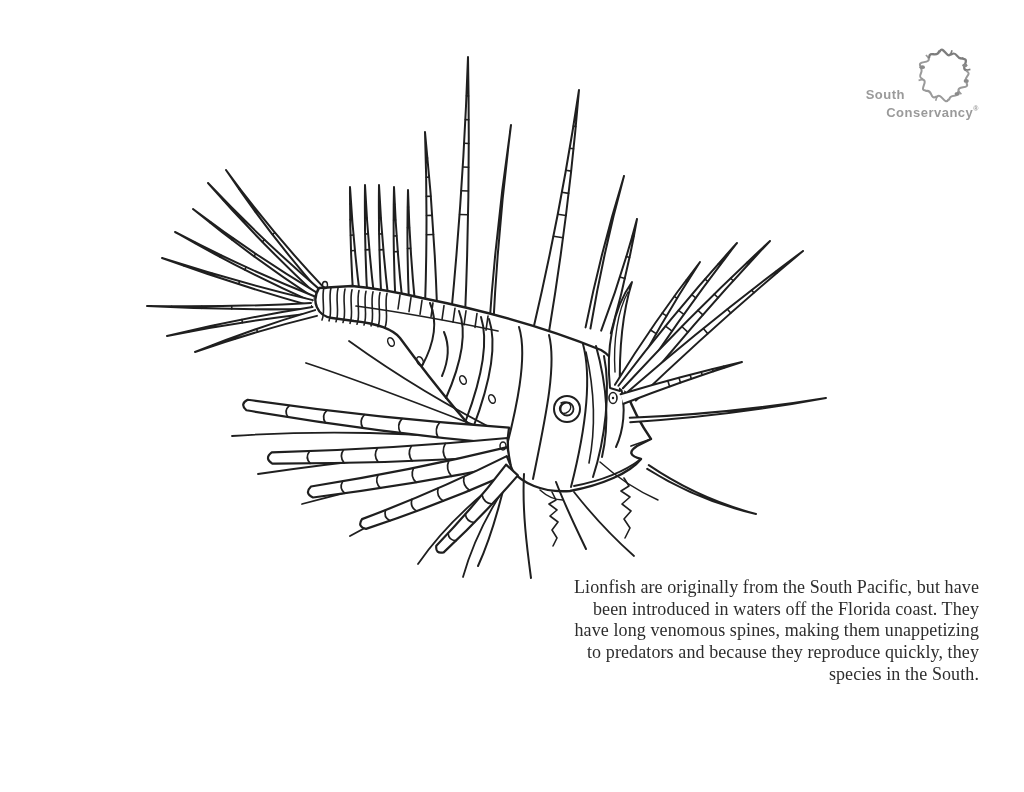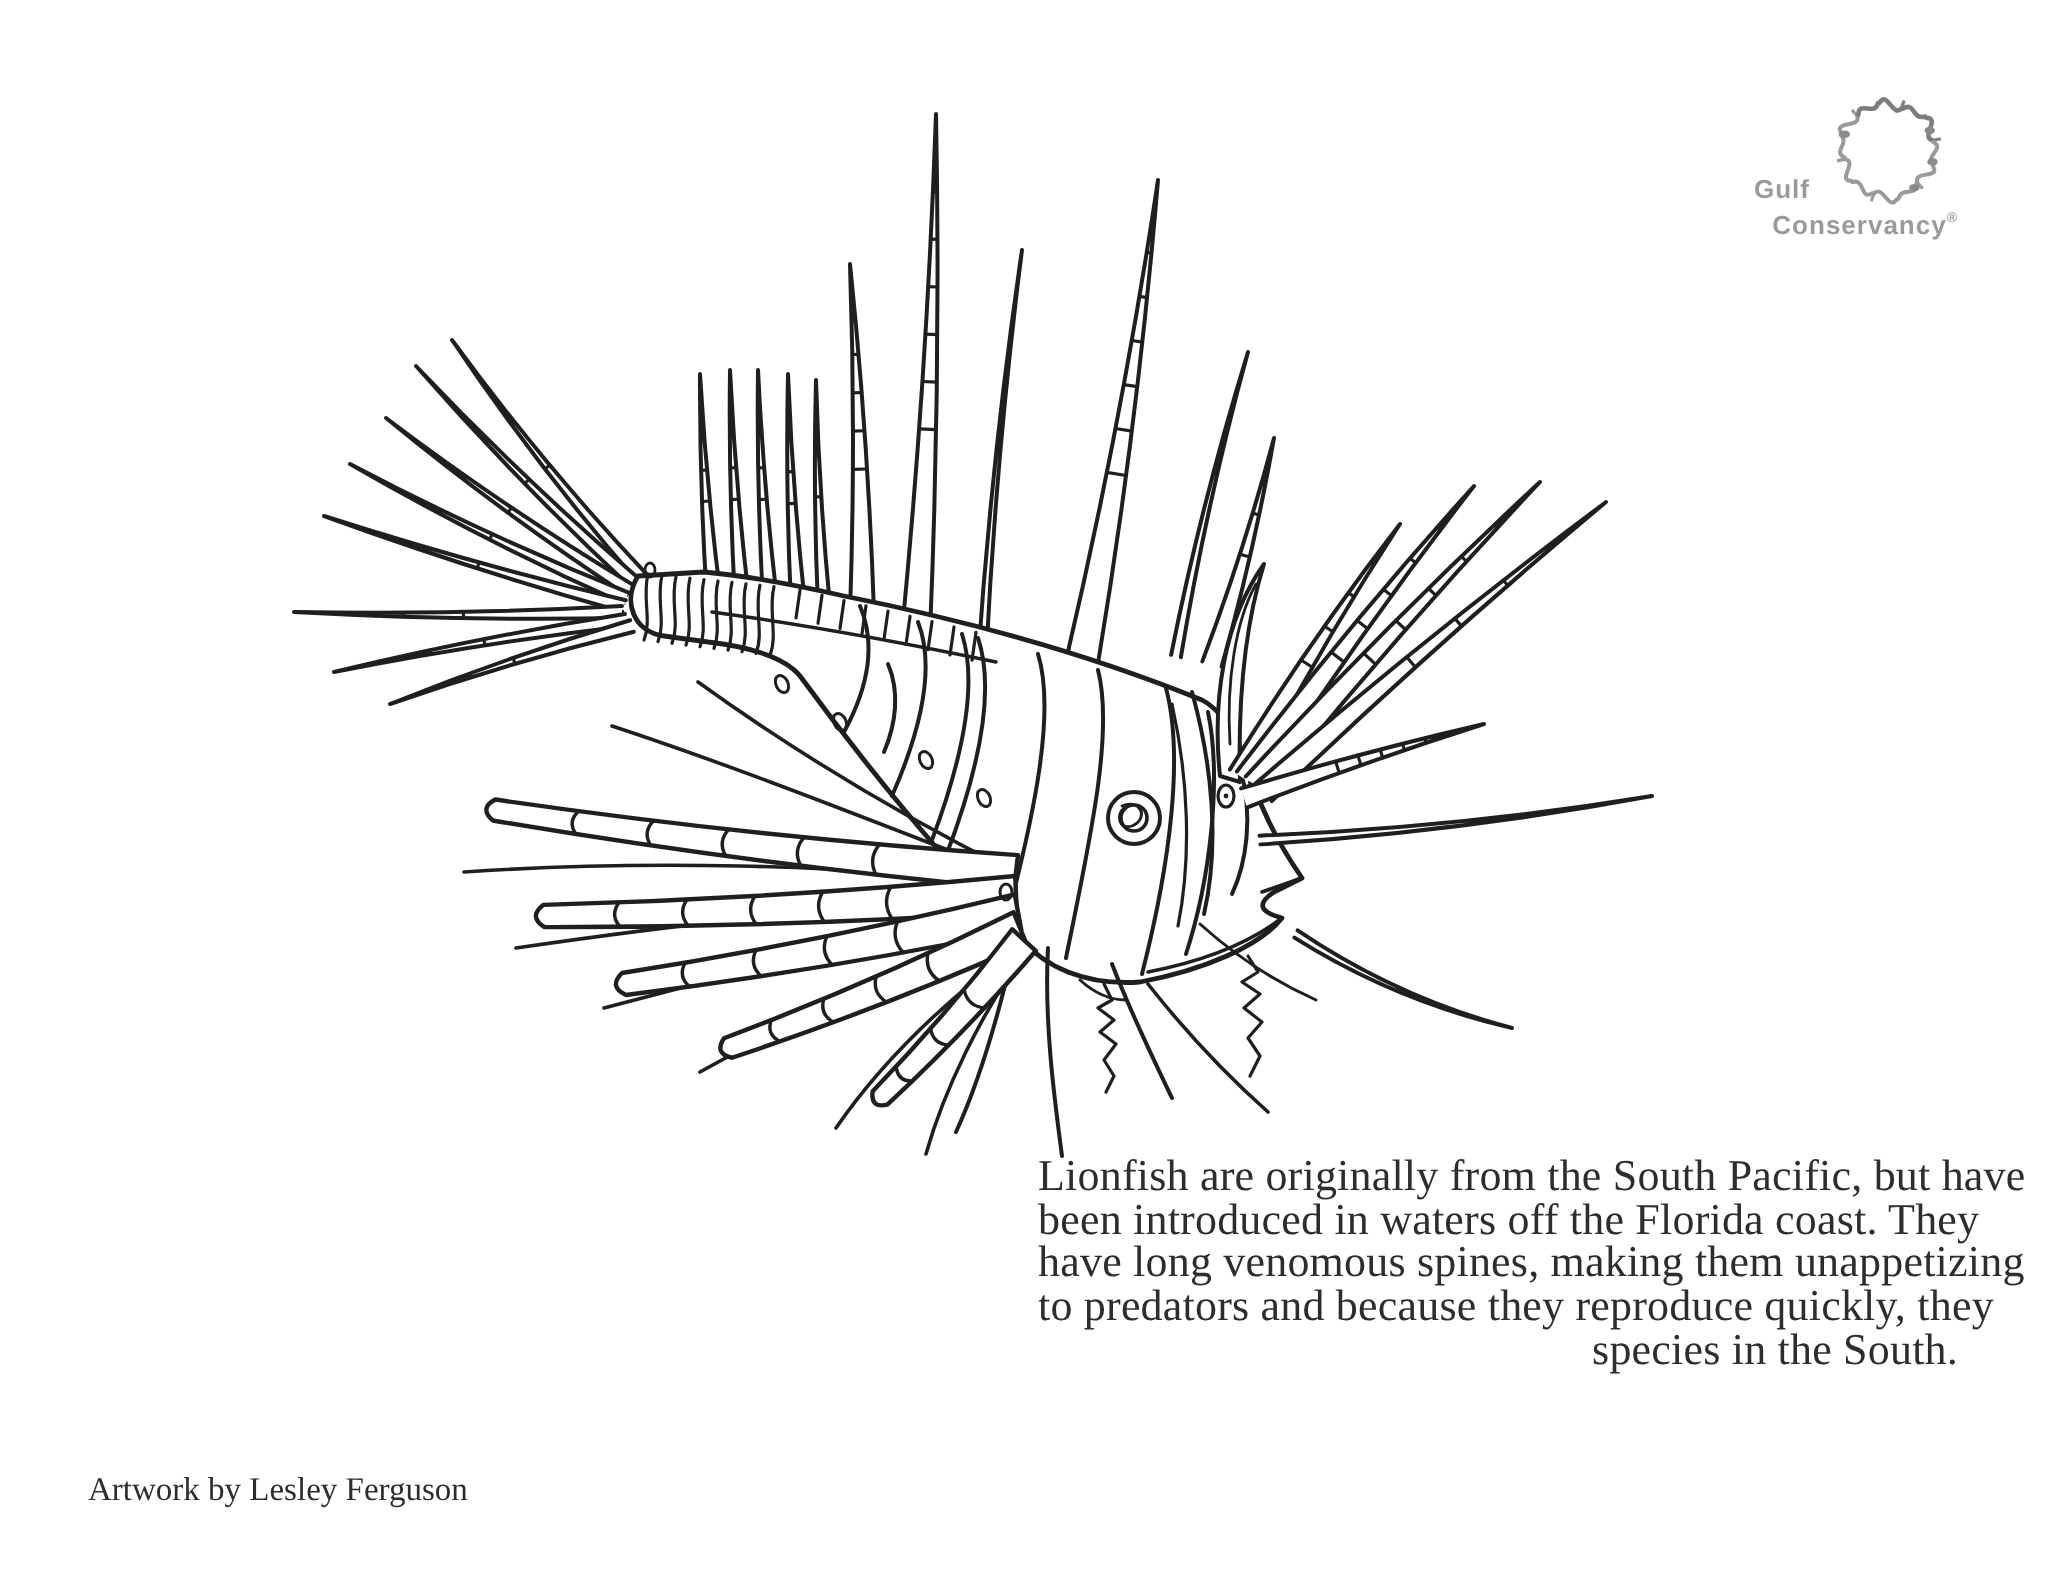--- a/index.html
+++ b/index.html
@@ -8,21 +8,21 @@
   #fish{position:absolute;left:0;top:0;width:1024px;height:792px;}
   #fish path{stroke-linejoin:round;stroke-linecap:round;}
   .logo{position:absolute;right:44px;top:40px;width:150px;height:86px;}
   .logo .wreath{position:absolute;right:3px;top:2px;width:66px;height:66px;}
   .logo .l1{position:absolute;right:75px;top:47px;font-family:"Liberation Sans",sans-serif;
             font-weight:700;font-size:13px;letter-spacing:.5px;white-space:nowrap;}
   .logo .l2{position:absolute;right:1px;top:65px;font-family:"Liberation Sans",sans-serif;
             font-weight:700;font-size:13px;letter-spacing:.5px;white-space:nowrap;}
   .logo sup{font-size:7px;vertical-align:6px;}
   .caption{position:absolute;right:45px;top:577px;width:460px;text-align:right;
-           font-size:22px;line-height:21.7px;letter-spacing:.1px;}
+           font-size:18px;line-height:21.7px;letter-spacing:.1px;}
   .caption div{white-space:nowrap;}
   .credit{position:absolute;left:44px;top:735px;font-size:16.5px;}
 </style>
 </head>
 <body>
 
 <div class="page">
 
   <svg id="fish" viewBox="0 0 1024 792" aria-hidden="true">
       <g>
@@ -264,26 +264,25 @@
         <path d="M11.480752783856275,37.574057197990705 L7.568162380921052,38.40570396126174" stroke="#9a9a9a" stroke-width="1.6" fill="none"></path>
         <path d="M11.334229433731423,36.82025990867247 C5.004264535621044,33.48866738024394 14.233921528692381,30.027745164235615 9.223587092621159,25.274575140626318" fill="none" stroke="#9a9a9a" stroke-width="2" stroke-linecap="round"></path>
         <path d="M9.507684480352289,24.44949641685828 C5.886789078678728,17.970901772363554 19.7885186552315,22.30155335215276 17.609996053746265,15.90766901401993" fill="none" stroke="#9a9a9a" stroke-width="2" stroke-linecap="round"></path>
         <path d="M17.609996053746265,15.90766901401993 L14.933473628310832,12.93508971211035" stroke="#9a9a9a" stroke-width="1.6" fill="none"></path>
         <path d="M18.21588497720959,15.38097780826351 C18.06389582760842,8.14214827963875 26.549376908184588,16.19555232305037 28.010119420373766,9.524457582388667" fill="none" stroke="#7d7d7d" stroke-width="2.3" stroke-linecap="round"></path>
         <ellipse cx="53.84507910184295" cy="23.279779979963912" rx="2.6" ry="1.9" fill="#8a8a8a"></ellipse>
         <ellipse cx="55.216294004648574" cy="38.95283803735798" rx="2.6" ry="1.9" fill="#8a8a8a"></ellipse>
         <ellipse cx="46.192258036074065" cy="51.840497018646815" rx="2.6" ry="1.9" fill="#8a8a8a"></ellipse>
         <ellipse cx="11.387069721924107" cy="25.13353670350962" rx="2.6" ry="1.9" fill="#8a8a8a"></ellipse>
       </svg>
-    <div class="l1" style="color: rgb(154, 154, 154);">Gulf</div>
+    <div class="l1" style="color: rgb(154, 154, 154);">South</div>
     <div class="l2" style="color: rgb(154, 154, 154);"><span>Conservancy</span><sup>®</sup></div>
   </div>
 
   <div class="caption" style="color: rgb(45, 45, 45);">
     <div>Lionfish are originally from the South Pacific, but have</div>
     <div>been introduced in waters off the Florida coast. They</div>
     <div>have long venomous spines, making them unappetizing</div>
     <div>to predators and because they reproduce quickly, they</div>
     <div>species in the South.</div>
   </div>
 
-  <div class="credit" style="color: rgb(45, 45, 45);">Artwork by Lesley Ferguson</div>
 </div>
 
 </body></html>

